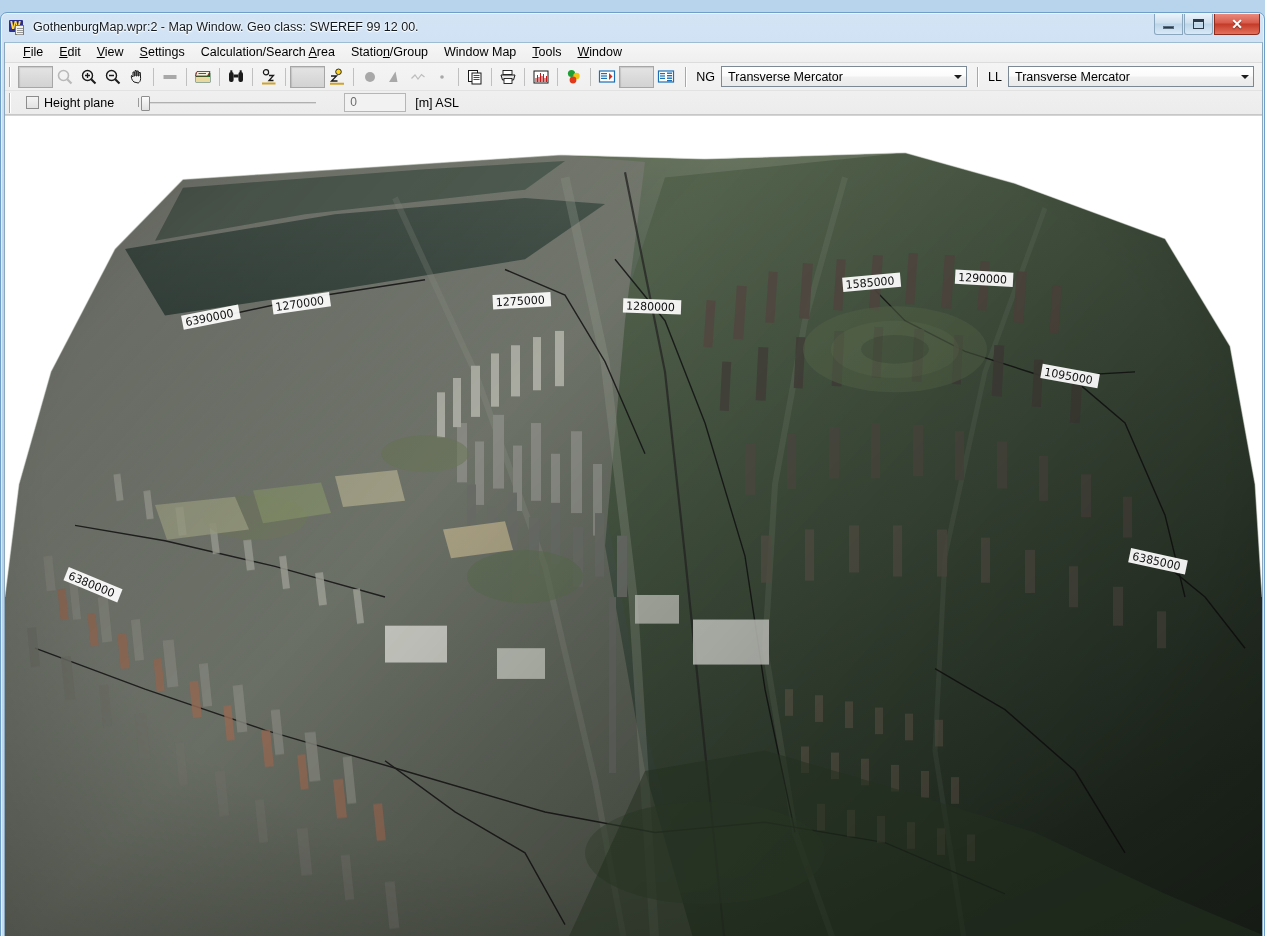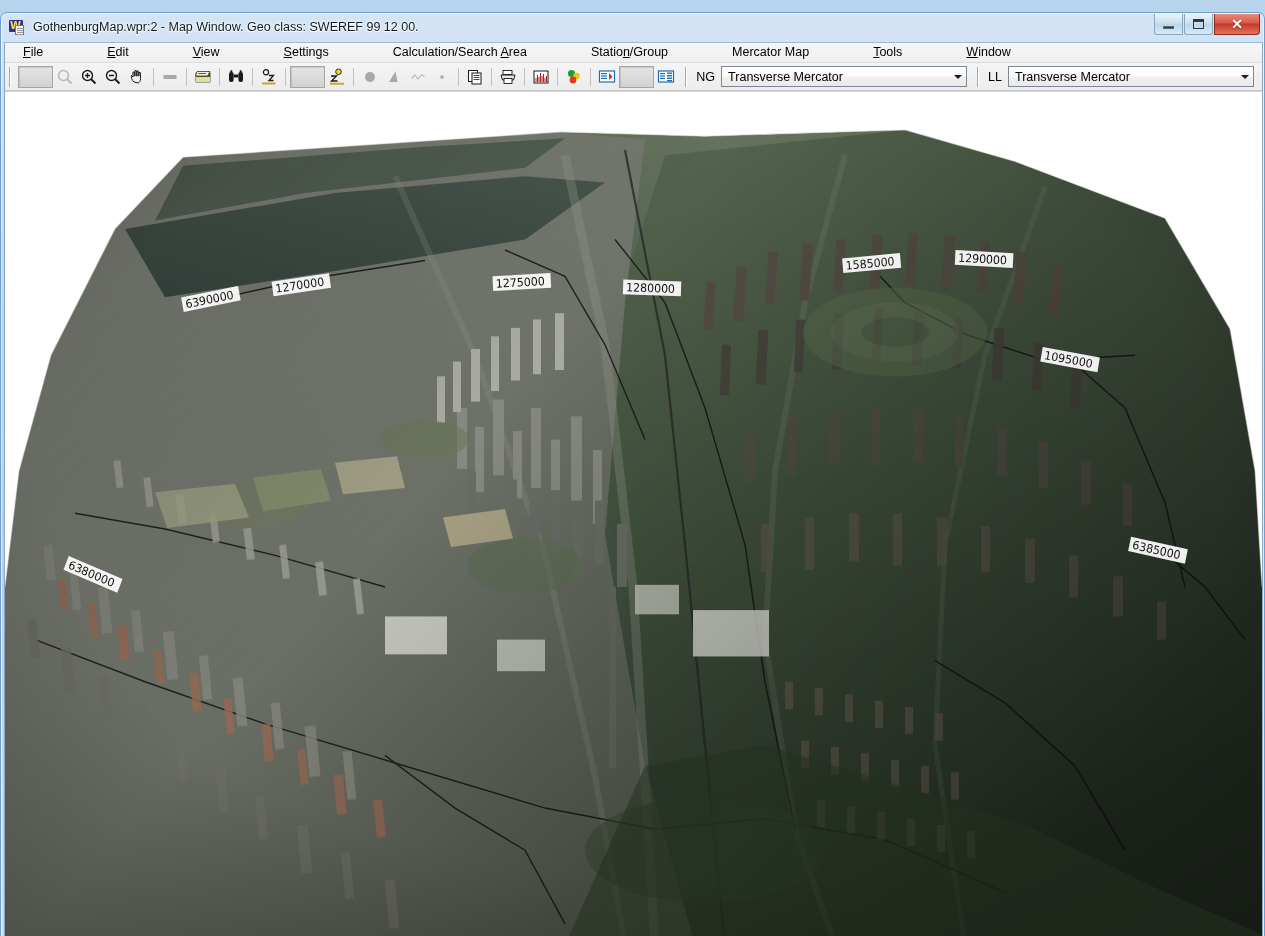--- a/index.html
+++ b/index.html
@@ -130,21 +130,20 @@
 
   
   .menubar {
     height: 20px;
     background: linear-gradient(to bottom, #f6f6f6 0%, #efefef 100%);
     border-bottom: 1px solid #dcdcdc;
     display: flex;
     align-items: center;
     padding-left: 10px;
     user-select: none;
-    gap: 48px;
   }
   .menu-item {
     padding: 2px 8px 3px 8px;
     font-size: 12.5px;
     color: #000;
     white-space: nowrap;
     cursor: default;
   }
   .menu-item u { text-decoration: underline; }
 
@@ -357,21 +356,21 @@
 
   <div class="client">
 
     <div class="menubar">
       <span class="menu-item"><u>F</u><span>ile</span></span>
       <span class="menu-item"><u>E</u>dit</span>
       <span class="menu-item"><u>V</u>iew</span>
       <span class="menu-item"><u>S</u>ettings</span>
       <span class="menu-item">Calculation/Search <u>A</u>rea</span>
       <span class="menu-item">Statio<u>n</u>/Group</span>
-      <span class="menu-item">Mercator Map</span>
+      <span class="menu-item">Window Map</span>
       <span class="menu-item"><u>T</u>ools</span>
       <span class="menu-item"><u>W</u>indow</span>
     </div>
 
     <div class="toolbar-area">
 
       <div class="toolbar-row">
         <span class="grip"></span>
 
         <span class="tb-btn pressed">
@@ -603,20 +602,36 @@
           <span class="combo-label">LL</span>
           <span class="combo combo-ll">
             <span class="combo-text">Transverse Mercator</span>
             <span class="combo-arrow">
                 <span class="arrow-dn"></span>
               </span>
           </span>
         </span>
       </div>
 
+      <div class="toolbar-row second">
+        <span class="grip"></span>
+        <span class="chk-wrap">
+          <span class="chk"></span>
+          <span class="chk-label">Height plane</span>
+        </span>
+
+        <span class="slider">
+          <span class="slider-track"></span>
+          <span class="slider-tick"></span>
+          <span class="slider-thumb"></span>
+        </span>
+
+        <span class="num-field">0</span>
+        <span class="unit-label">[m] ASL</span>
+      </div>
     </div>
 
     <div class="map-wrap">
       <svg class="map-canvas" viewBox="0 0 1257 810" preserveAspectRatio="none">
         <defs>
 
           <linearGradient id="gTerrain" x1="0" y1="0" x2="0" y2="1">
             <stop offset="0%" stop-color="#6d7a63"></stop>
             <stop offset="18%" stop-color="#59685a"></stop>
             <stop offset="45%" stop-color="#4b5a4c"></stop>

